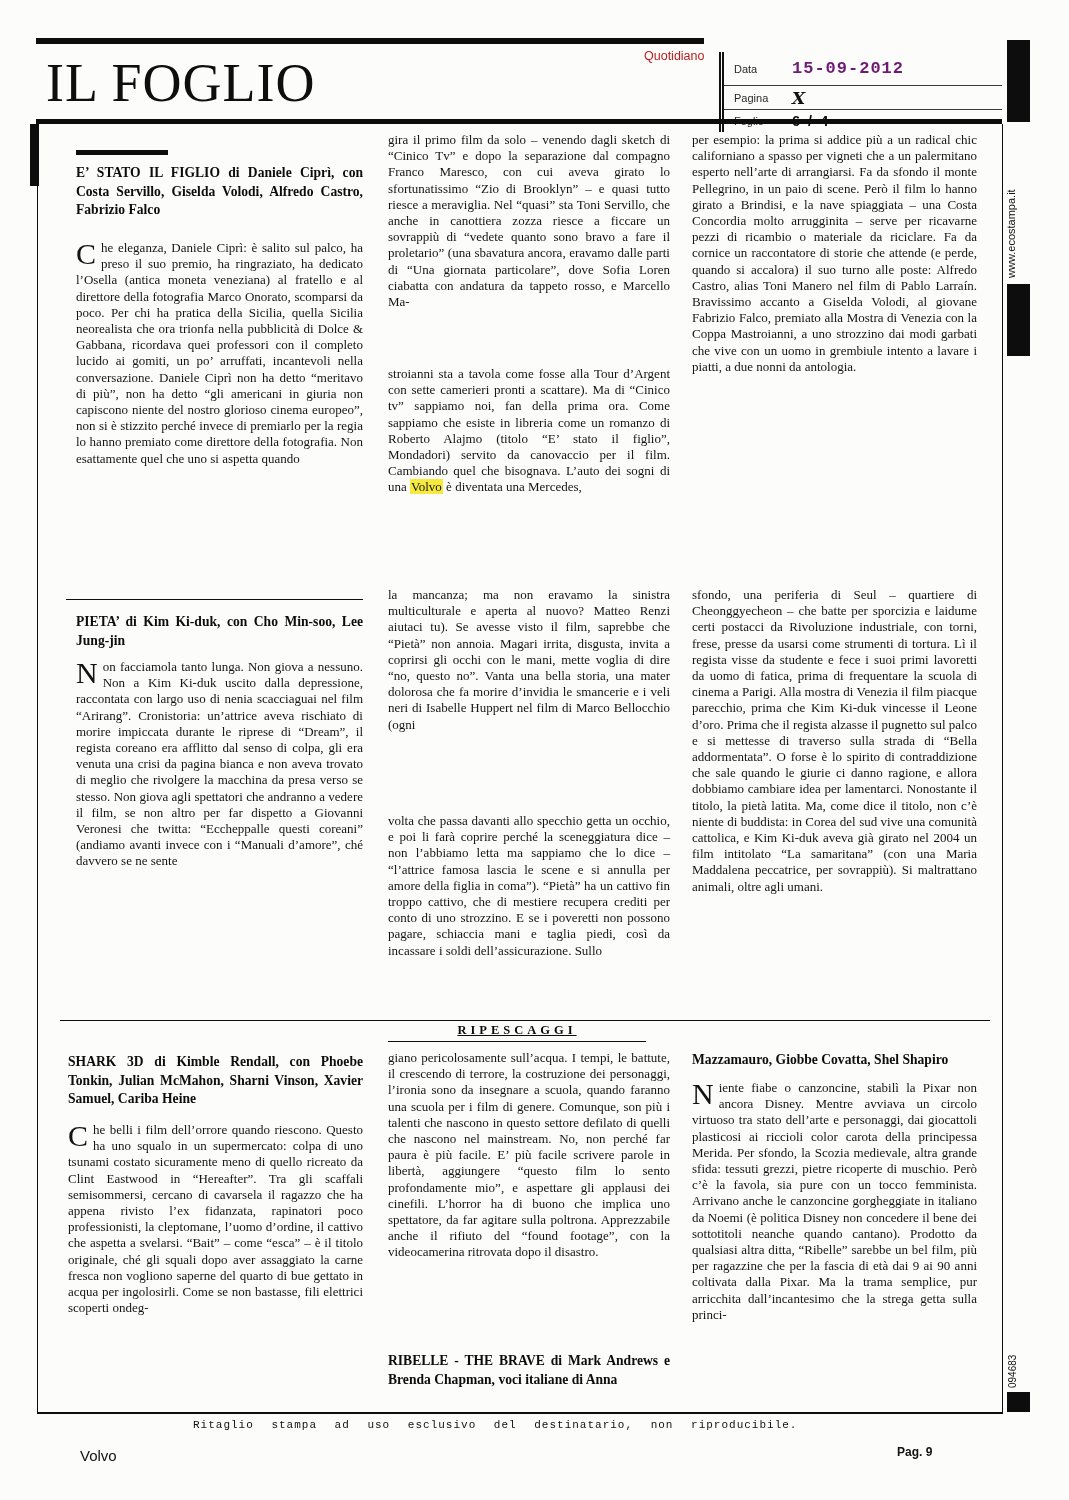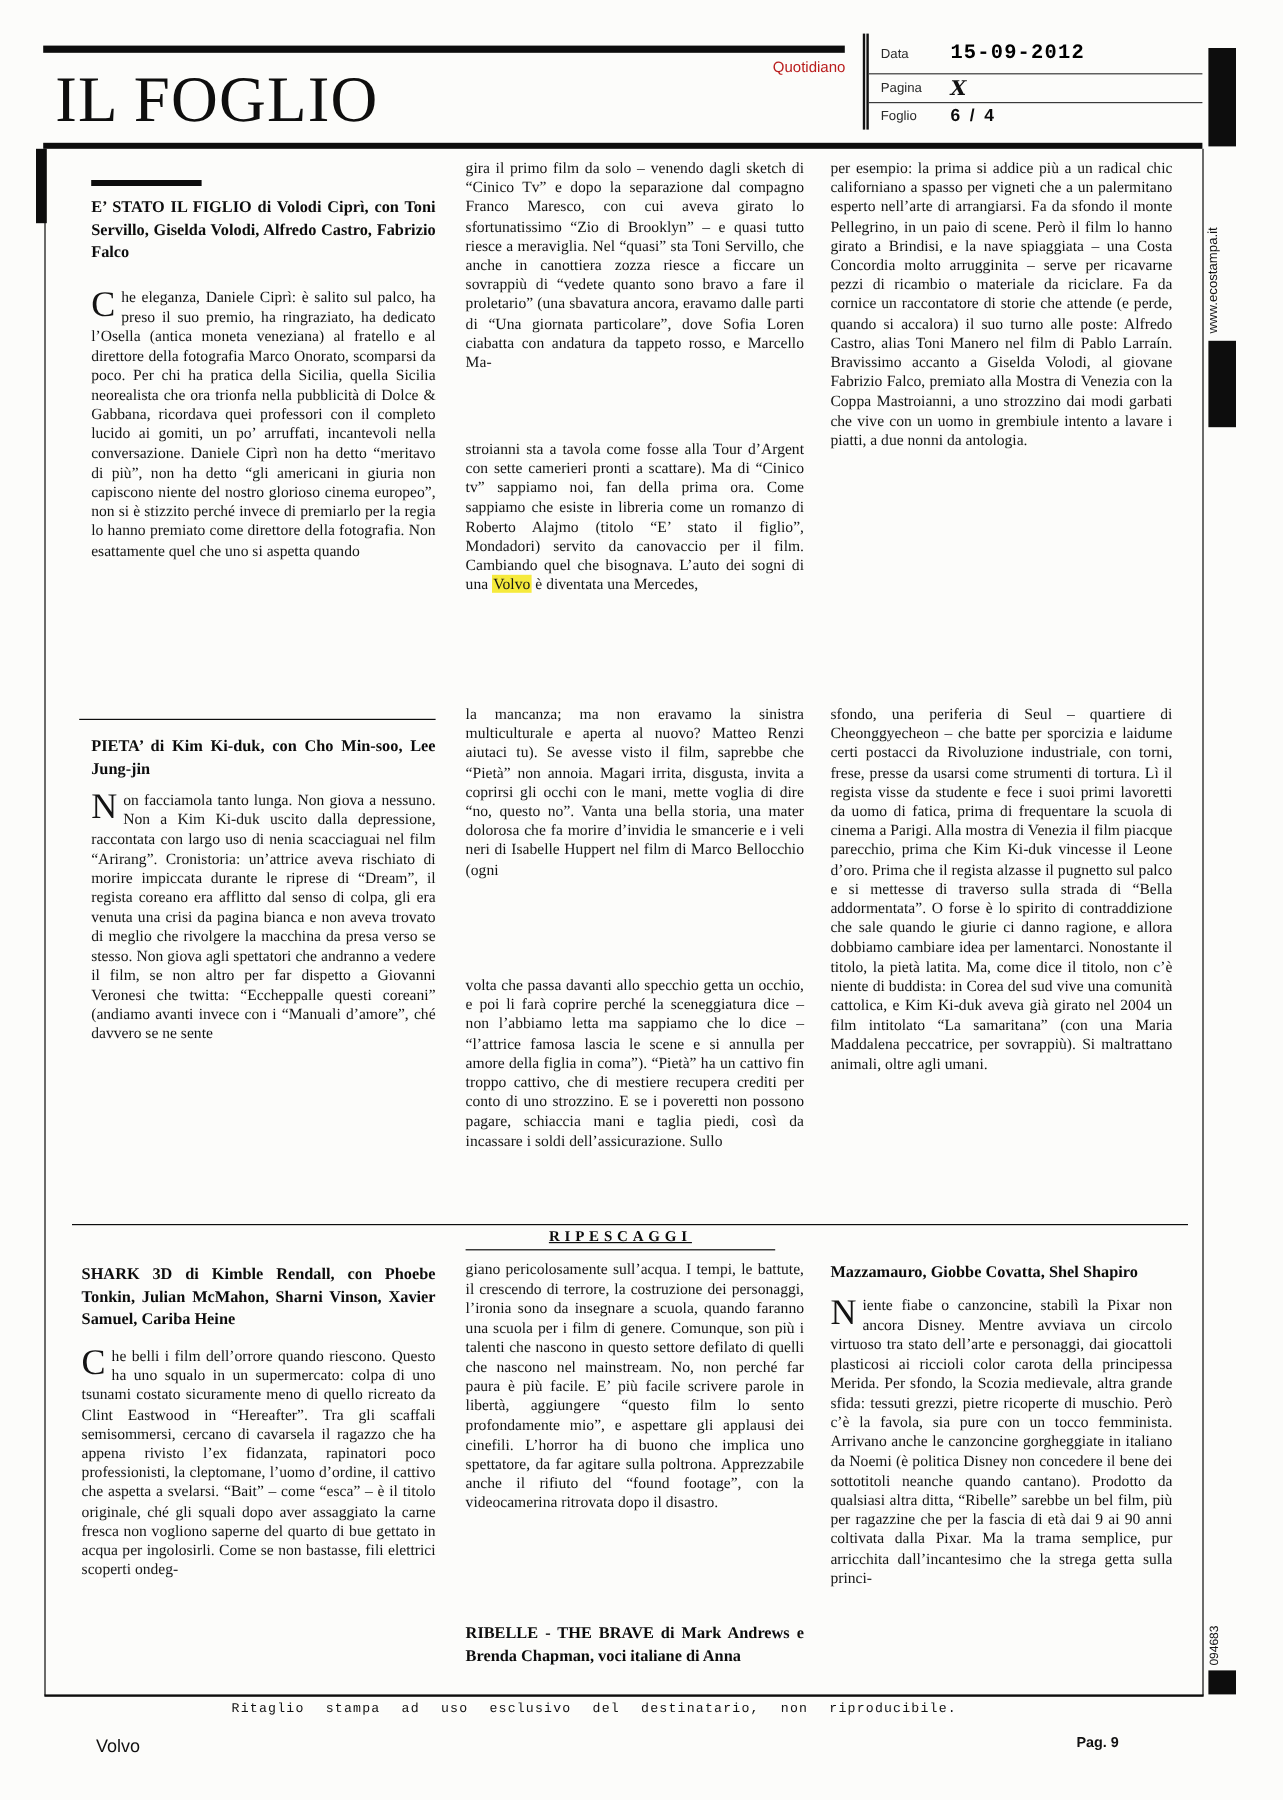--- a/index.html
+++ b/index.html
@@ -15,27 +15,27 @@
   .mast-rule-top    { left:36px;  top:38px;   width:668px; height:6px; }
   .mast-rule-bottom { left:36px;  top:119px;  width:966px; height:5px; }
   .masthead {
     position:absolute; left:46px; top:52px; font-size:54px; font-weight:400;
     letter-spacing:1px; color:#0e0e0e;
   }
   .quotidiano {
     position:absolute; left:644px; top:49px;
     font-family:"Liberation Sans",sans-serif; font-size:12.5px; color:#b91c1c;
   }
-  .stamp-box { position:absolute; left:719px; top:28px; width:283px; height:80px; border-left:5px double #111; }
+  .stamp-box { position:absolute; left:719px; top:52px; width:283px; height:80px; border-left:5px double #111; }
   .stamp-row { display:flex; align-items:center; padding-left:10px; }
   .stamp-row.r1 { height:34px; border-bottom:1px solid #3a3a3a; }
   .stamp-row.r2 { height:24px; border-bottom:1px solid #3a3a3a; }
   .stamp-row.r3 { height:21px; }
   .stamp-label { width:58px; font-family:"Liberation Sans",sans-serif; font-size:11px; color:#2a2a2a; }
-  .stamp-date  { font-family:"Liberation Mono","DejaVu Sans Mono",monospace; font-weight:700; font-size:17px; letter-spacing:1px; color:#000000; }
+  .stamp-date  { font-family:"Liberation Mono","DejaVu Sans Mono",monospace; font-weight:700; font-size:17px; letter-spacing:1px; color:#701a75; }
   .stamp-x     { font-family:"DejaVu Serif",serif; font-style:italic; font-weight:700; font-size:17px; color:#111; }
   .stamp-foglio{ font-family:"Liberation Sans",sans-serif; font-weight:700; font-size:14.5px; letter-spacing:2px; color:#0b0b0b; }
 
   
   .left-rule   { left:37px;   top:124px;  width:1px;  height:1289px; }
   .left-bar    { left:30px;   top:124px;  width:9px;  height:62px; }
   .right-rule  { left:1002px; top:124px;  width:1px;  height:1289px; }
   .bottom-rule { left:37px;   top:1412px; width:966px; height:2px; }
   .edge-bar-top{ left:1007px; top:40px;   width:23px; height:82px; }
   .edge-bar-mid{ left:1007px; top:284px;  width:23px; height:72px; }
@@ -124,21 +124,21 @@
   <div class="rule left-rule"></div>
   <div class="rule left-bar"></div>
   <div class="rule right-rule"></div>
   <div class="rule edge-bar-top"></div>
   <div class="rule edge-bar-mid"></div>
   <div class="rule edge-bar-bot"></div>
   <div class="vert edge-site">www.ecostampa.it</div>
   <div class="vert edge-code">094683</div>
 
   <div class="rule hdr-bar1"></div>
-  <div class="art-header h-figlio">E’ STATO IL FIGLIO di Volodi Ciprì, con Toni Servillo, Giselda Volodi, Alfredo Castro, Fabrizio Falco</div>
+  <div class="art-header h-figlio">E’ STATO IL FIGLIO di Daniele Ciprì, con Costa Servillo, Giselda Volodi, Alfredo Castro, Fabrizio Falco</div>
   <div class="body-text b-figlio-c1">
     <span class="dropcap">C</span><span>he eleganza, Daniele Ciprì: è salito sul palco, ha preso il suo premio, ha ringraziato, ha dedicato l’Osella (antica moneta veneziana) al fratello e al direttore della fotografia Marco Onorato, scomparsi da poco. Per chi ha pratica della Sicilia, quella Sicilia neorealista che ora trionfa nella pubblicità di Dolce &amp; Gabbana, ricordava quei professori con il completo lucido ai gomiti, un po’ arruffati, incantevoli nella conversazione. Daniele Ciprì non ha detto “meritavo di più”, non ha detto “gli americani in giuria non capiscono niente del nostro glorioso cinema europeo”, non si è stizzito perché invece di premiarlo per la regia lo hanno premiato come direttore della fotografia. Non esattamente quel che uno si aspetta quando</span>
   </div>
   <div class="body-text b-figlio-c2a">gira il primo film da solo – venendo dagli sketch di “Cinico Tv” e dopo la separazione dal compagno Franco Maresco, con cui aveva girato lo sfortunatissimo “Zio di Brooklyn” – e quasi tutto riesce a meraviglia. Nel “quasi” sta Toni Servillo, che anche in canottiera zozza riesce a ficcare un sovrappiù di “vedete quanto sono bravo a fare il proletario” (una sbavatura ancora, eravamo dalle parti di “Una giornata particolare”, dove Sofia Loren ciabatta con andatura da tappeto rosso, e Marcello Ma-</div>
   <div class="body-text b-figlio-c2b">
     <span>stroianni sta a tavola come fosse alla Tour d’Argent con sette camerieri pronti a scattare). Ma di “Cinico tv” sappiamo noi, fan della prima ora. Come sappiamo che esiste in libreria come un romanzo di Roberto Alajmo (titolo “E’ stato il figlio”, Mondadori) servito da canovaccio per il film. Cambiando quel che bisognava. L’auto dei sogni di una </span><span class="hl">Volvo</span><span> è diventata una Mercedes,</span>
   </div>
   <div class="body-text b-figlio-c3">per esempio: la prima si addice più a un radical chic californiano a spasso per vigneti che a un palermitano esperto nell’arte di arrangiarsi. Fa da sfondo il monte Pellegrino, in un paio di scene. Però il film lo hanno girato a Brindisi, e la nave spiaggiata – una Costa Concordia molto arrugginita – serve per ricavarne pezzi di ricambio o materiale da riciclare. Fa da cornice un raccontatore di storie che attende (e perde, quando si accalora) il suo turno alle poste: Alfredo Castro, alias Toni Manero nel film di Pablo Larraín. Bravissimo accanto a Giselda Volodi, al giovane Fabrizio Falco, premiato alla Mostra di Venezia con la Coppa Mastroianni, a uno strozzino dai modi garbati che vive con un uomo in grembiule intento a lavare i piatti, a due nonni da antologia.</div>
 
   <div class="rule rule-pieta"></div>

